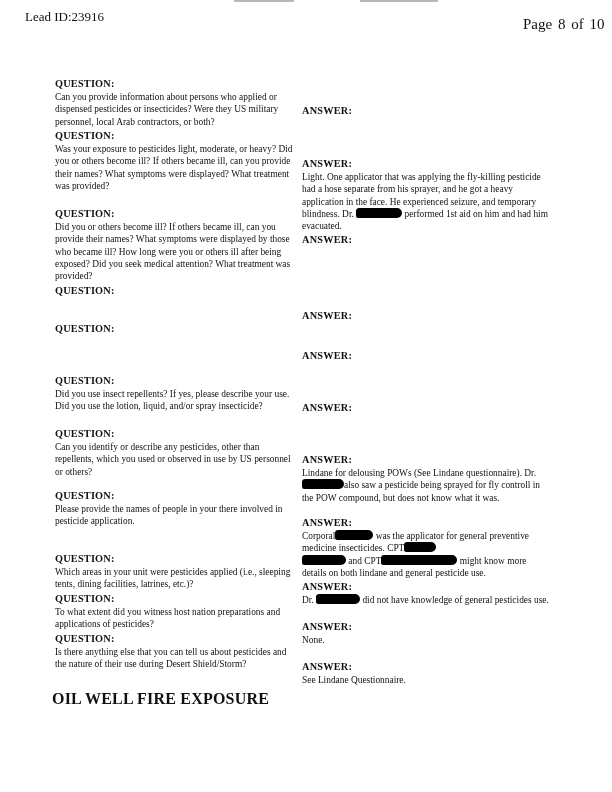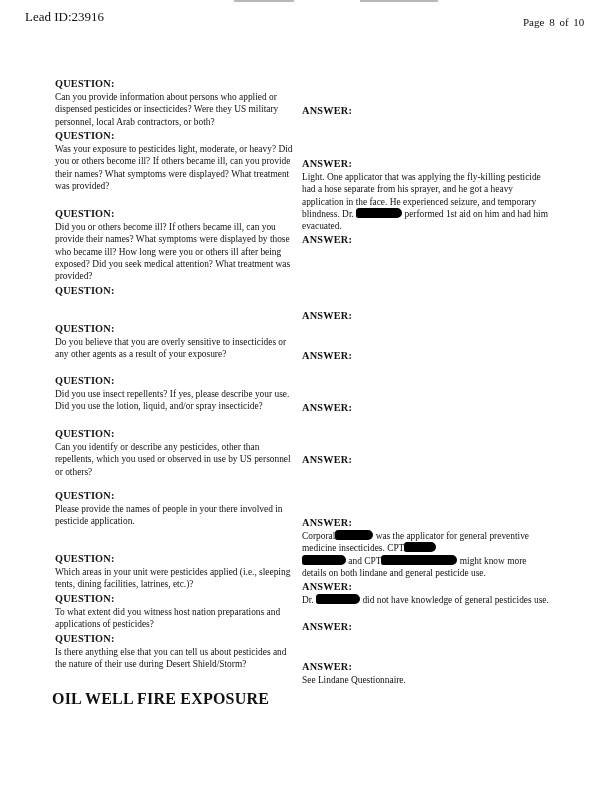--- a/index.html
+++ b/index.html
@@ -1,20 +1,20 @@
 <!DOCTYPE html>
 <html><head>
 <meta charset="utf-8">
 <style>
   html, body { margin:0; padding:0; background:#ffffff; }
   body { width:612px; height:792px; position:relative; overflow:hidden;
          font-family:"Liberation Serif", "DejaVu Serif", serif; color:#111; }
   .topline { position:absolute; top:0; height:2px; background:#b8b8b8; }
   .lead { position:absolute; left:25px; top:9px; font-size:13px; }
-  .page { position:absolute; left:523px; top:16px; font-size:11px; word-spacing:2px; }
+  .page { position:absolute; left:523px; top:16px; font-size:15px; word-spacing:2px; }
   .block { position:absolute; font-size:9.4px; line-height:12.3px; }
   .q { left:55px; width:240px; }
   .a { left:302px; width:250px;margin-top:24px; }
   .hd { font-weight:bold; font-size:10.3px; letter-spacing:0.2px; line-height:13px; margin-bottom:1px; }
   .txt { }
   .redact { display:inline-block; background:#000; height:10px; vertical-align:-1px; border-radius:4px 6px 6px 3px; }
   .section { position:absolute; left:52px; top:690px; font-weight:bold; font-size:16px; letter-spacing:0.2px; }
 </style>
 </head>
 <body>
@@ -52,40 +52,40 @@
 
 <div class="block q" style="top:284px;">
   <div class="hd">QUESTION:</div>
 </div>
 <div class="block a" style="top:285px;">
   <div class="hd">ANSWER:</div>
 </div>
 
 <div class="block q" style="top:322px;">
   <div class="hd">QUESTION:</div>
-  <div class="txt">Do you believe that you are overly sensitive to insecticides or any other agents as a result of your exposure?</div>
 </div>
 <div class="block a" style="top:325px;">
   <div class="hd">ANSWER:</div>
 </div>
 
 <div class="block q" style="top:374px;">
   <div class="hd">QUESTION:</div>
   <div class="txt">Did you use insect repellents?  If yes, please describe your use.  Did you use the lotion, liquid, and/or spray insecticide?</div>
 </div>
 <div class="block a" style="top:377px;">
   <div class="hd">ANSWER:</div>
 </div>
 
 <div class="block q" style="top:427px;">
   <div class="hd">QUESTION:</div>
   <div class="txt">Can you identify or describe any pesticides, other than repellents, which you used or observed in use by US personnel or others?</div>
 </div>
 <div class="block a" style="top:429px;">
   <div class="hd">ANSWER:</div>
+  <div class="txt"><span>Lindane for delousing POWs (See Lindane questionnaire).  Dr.</span><span class="redact" style="width:42px;"></span><span>also saw a pesticide being sprayed for fly controll in the POW compound, but does not know what it was.</span></div>
 </div>
 
 <div class="block q" style="top:489px;">
   <div class="hd">QUESTION:</div>
   <div class="txt">Please provide the names of people in your there involved in pesticide application.</div>
 </div>
 <div class="block a" style="top:492px;">
   <div class="hd">ANSWER:</div>
   <div class="txt"><span>Corporal</span><span class="redact" style="width:38px;"></span><span> was the applicator for general preventive medicine insecticides.  CPT</span><span class="redact" style="width:32px;"></span><br><span class="redact" style="width:44px;"></span><span> and CPT</span><span class="redact" style="width:76px;"></span><span> might know more details on both lindane and general pesticide use.</span></div>
 </div>
@@ -98,20 +98,21 @@
   <div class="hd">ANSWER:</div>
   <div class="txt"><span>Dr. </span><span class="redact" style="width:44px;"></span><span> did not have knowledge of general pesticides use.</span></div>
 </div>
 
 <div class="block q" style="top:592px;">
   <div class="hd">QUESTION:</div>
   <div class="txt">To what extent did you witness host nation preparations and applications of pesticides?</div>
 </div>
 <div class="block a" style="top:596px;">
   <div class="hd">ANSWER:</div>
+  <div class="txt">None.</div>
 </div>
 
 <div class="block q" style="top:632px;">
   <div class="hd">QUESTION:</div>
   <div class="txt">Is there anything else that you can tell us about pesticides and the nature of their use during Desert Shield/Storm?</div>
 </div>
 <div class="block a" style="top:636px;">
   <div class="hd">ANSWER:</div>
   <div class="txt">See Lindane Questionnaire.</div>
 </div>

